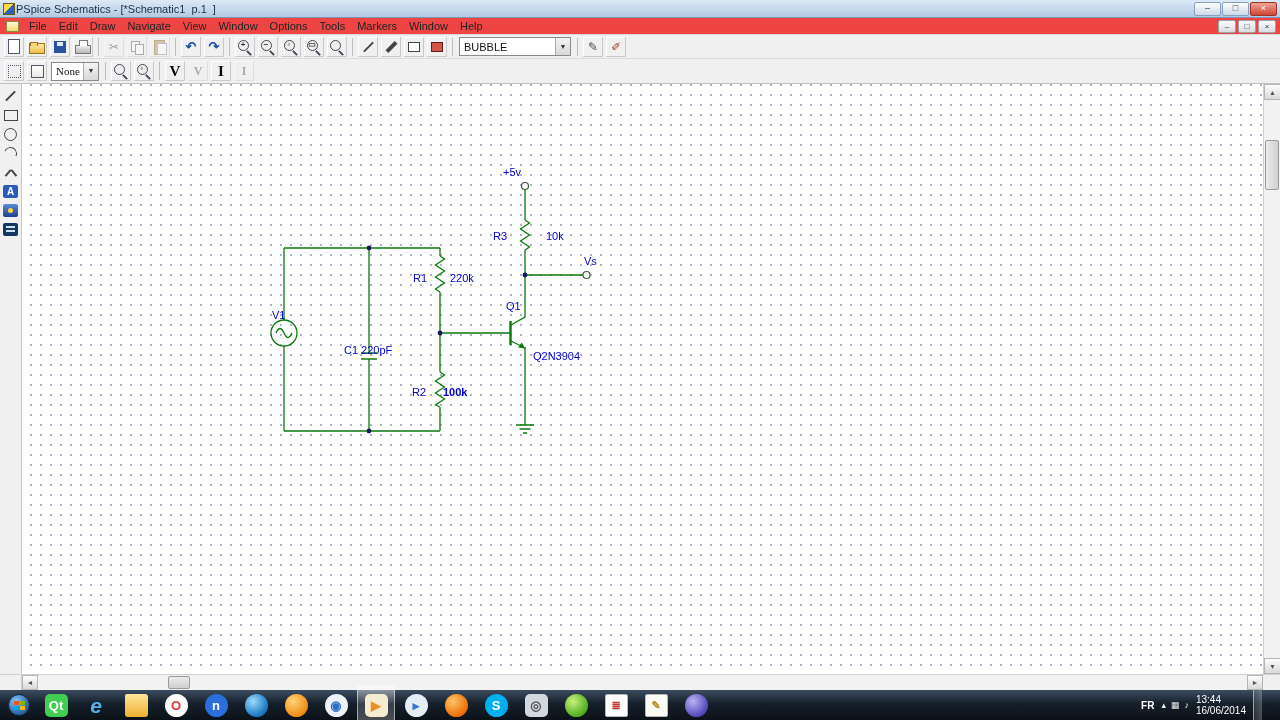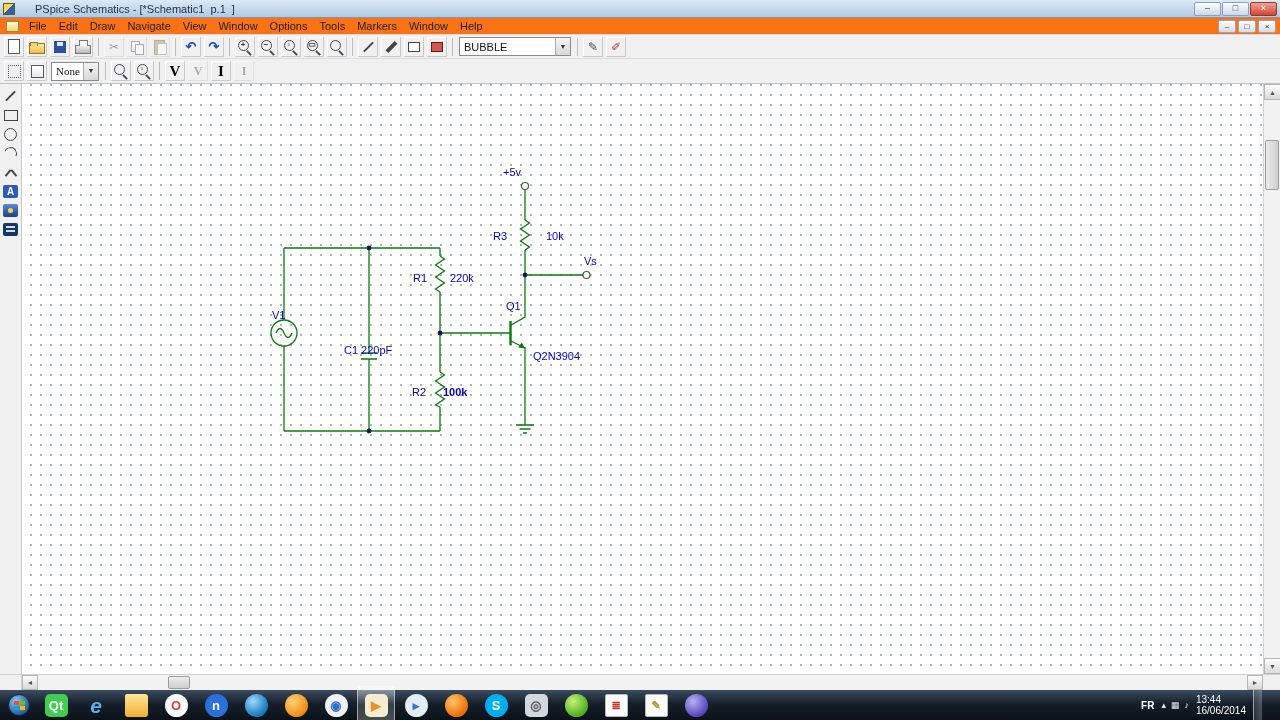--- a/index.html
+++ b/index.html
@@ -1,32 +1,32 @@
 <!DOCTYPE html>
 <html style="--wire: #0b7a0b; --label: #0000c8; --junction: #17175e; --titlebar-top: #dce9f7; --titlebar-bottom: #b3c9e2; --close-red: #d04437; --taskbar-bg: #16202b; --grid-dot: #a8b0c8;"><head>
 <meta charset="utf-8">
 <style>
   *{box-sizing:border-box;margin:0;padding:0}
   html,body{width:1280px;height:720px;overflow:hidden}
   body{font-family:"Liberation Sans",sans-serif;background:#000}
   .screen{width:1280px;height:720px;display:flex;flex-direction:column}
 
   
-  .titlebar{height:18px;flex:0 0 18px;display:flex;align-items:center;gap:20px;padding:0 3px;
+  .titlebar{height:18px;flex:0 0 18px;display:flex;align-items:center;gap:1px;padding:0 3px;
     background:linear-gradient(var(--titlebar-top),var(--titlebar-bottom));
     border-bottom:1px solid #7d96b4;font-size:11px;color:#1c2f45}
   .app-icon{width:12px;height:12px;background:linear-gradient(135deg,#ffd84a 50%,#2a62b8 50%);border:1px solid #6b5a16}
   .title-text{white-space:pre}
   .win-btns{margin-left:auto;display:flex;gap:1px}
   .wbtn{width:27px;height:14px;font-size:9px;line-height:1;display:flex;align-items:center;justify-content:center;
     background:linear-gradient(#fdfdfd,#cdd9e8);border:1px solid #87a0bc;border-radius:2px;color:#2c3e50}
   .wbtn.close{background:linear-gradient(#f0a492,var(--close-red));color:#fff;border-color:#9c3326}
 
   
-  .menubar{height:17px;flex:0 0 17px;display:flex;align-items:center;background:#f97316;border-bottom:1px solid #d9d9d9;padding:0 2px;font-size:11px;color:#222}
+  .menubar{height:17px;flex:0 0 17px;display:flex;align-items:center;background:#ef4444;border-bottom:1px solid #d9d9d9;padding:0 2px;font-size:11px;color:#222}
   .mdi-icon{width:13px;height:11px;margin:0 4px;background:linear-gradient(#fff7d8,#f3d96a);border:1px solid #8a8a4a}
   .menu-items{display:flex;height:100%;align-items:center}
   .menu-item{padding:1px 6px;cursor:default}
   .mdi-btns{margin-left:auto;display:flex;gap:2px;padding-right:2px}
   .mbtn{width:18px;height:13px;font-size:8px;display:flex;align-items:center;justify-content:center;
     background:linear-gradient(#fbfbfb,#d8dde3);border:1px solid #9aa4ae;border-radius:2px;color:#333}
 
   
   .toolbar{display:flex;align-items:center;background:#f0f0f0;padding:0 3px;gap:1px}
   .toolbar.row1{height:24px;flex:0 0 24px;border-bottom:1px solid #dcdcdc}

